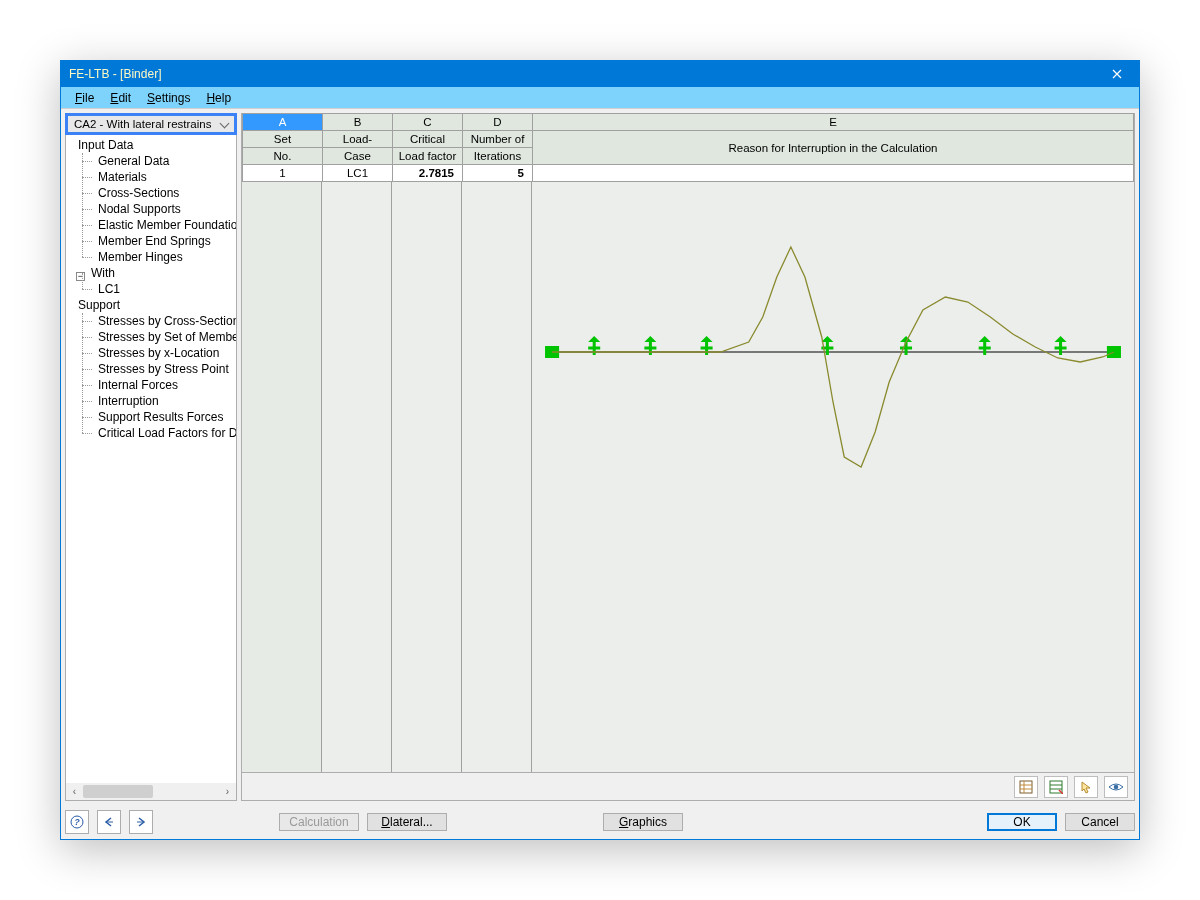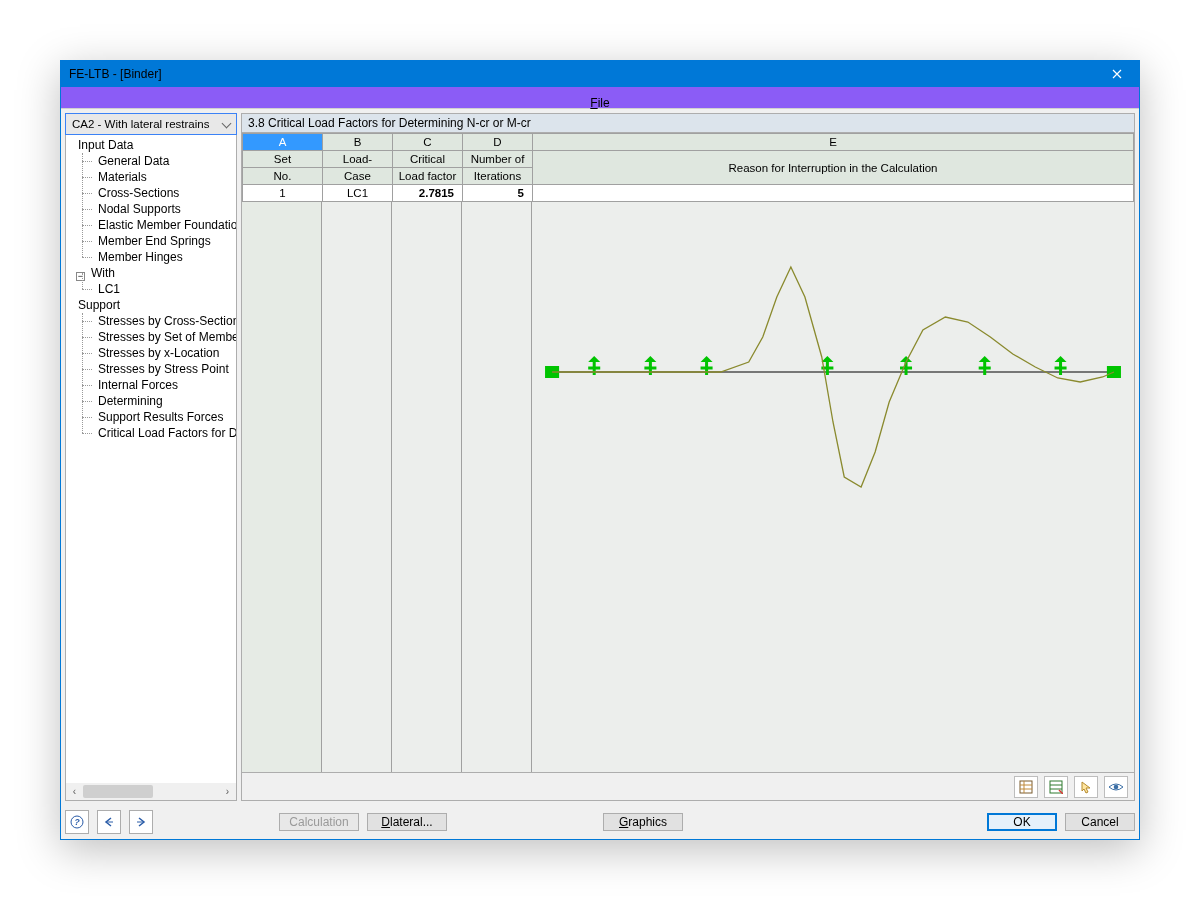--- a/index.html
+++ b/index.html
@@ -4,44 +4,44 @@
 <style>
   * { box-sizing: border-box; font-family: "Segoe UI", Tahoma, sans-serif; }
   body { margin: 0; background: #fff; width: 1200px; height: 900px; overflow: hidden; position: relative; }
   .window {
     position: absolute; left: 60px; top: 60px; width: 1080px; height: 780px;
     background: #f0f0f0; border: 1px solid #0078d7;
     box-shadow: 0 10px 40px rgba(0,0,0,.25);
     display: flex; flex-direction: column;
   }
   .titlebar {
-    height: 26px; background: #0078d7; color: #000000;
+    height: 26px; background: #0078d7; color: #fef9c3;
     display: flex; align-items: center; font-size: 12px; padding-left: 8px;
     position: relative;
   }
   .titlebar .close {
     position: absolute; right: 0; top: 0; width: 44px; height: 26px;
     display: flex; align-items: center; justify-content: center;
     cursor: default;
   }
   .titlebar .close svg { stroke: #fff; }
   .menubar {
-    height: 22px; background: #8b5cf6; display: flex; align-items: center;
-    padding: 7px 6px; font-size: 12px; color: #000; border-bottom: 1px solid #d0d0d0; flex-direction: column;
+    height: 22px; background: #7dd3fc; display: flex; align-items: center;
+    padding: 7px 6px; font-size: 12px; color: #000; border-bottom: 1px solid #d0d0d0;
   }
   .menubar .mi { padding: 2px 8px; cursor: default; }
   .menubar .mi .ul { text-decoration: underline; }
   .content {
     flex: 1; display: flex; padding: 4px; gap: 4px; min-height: 0;
   }
   .leftpanel {
     width: 172px; display: flex; flex-direction: column; min-height: 0;
   }
   .combo {
-    height: 22px; background: #e8e8e8; border: 1px solid #3b82f6;
+    height: 22px; background: #e8e8e8; border: 3px solid #3b82f6;
     display: flex; align-items: center; font-size: 11.5px; padding: 0 4px 0 6px;
     justify-content: space-between; cursor: default; color: #000;
   }
   .combo .chev { border: solid #666; border-width: 0 1px 1px 0; padding: 3px; transform: rotate(45deg); margin-right: 2px; margin-top: -2px; }
   .tree {
     flex: 1; background: #fff; border: 1px solid #adadad; border-top: none;
     font-size: 12px; color: #000; overflow: hidden; position: relative;
   }
   .tree-inner { padding: 2px 0; line-height: 16px; white-space: nowrap; overflow-x: hidden; }
   .tn { position: relative; padding-left: 6px; }
@@ -226,21 +226,21 @@
               <div class="tn-row dotleaf">
                   <span class="tn-label">Stresses by x-Location</span>
                 </div>
               <div class="tn-row dotleaf">
                   <span class="tn-label">Stresses by Stress Point</span>
                 </div>
               <div class="tn-row dotleaf">
                   <span class="tn-label">Internal Forces</span>
                 </div>
               <div class="tn-row dotleaf">
-                  <span class="tn-label">Determining</span>
+                  <span class="tn-label">Interruption</span>
                 </div>
               <div class="tn-row dotleaf">
                   <span class="tn-label">Support Results Forces</span>
                 </div>
               <div class="tn-row dotleaf">
                   <span class="tn-label" style="overflow:hidden;text-overflow:clip;max-width:150px;display:inline-block;">Critical Load Factors for Determining N-cr or M-cr</span>
                 </div>
             </div>
           </div>
 
@@ -253,23 +253,20 @@
               <div class="thumb"></div>
             </div>
           <div class="arrow">
               <span class="arrowg">›</span>
             </div>
         </div>
       </div>
     </div>
 
     <div class="rightpanel">
-      <div class="panelheader">
-        <span>3.8 Critical Load Factors for Determining N-cr or M-cr</span>
-      </div>
       <div class="gridzone">
         <table class="grid">
           <colgroup>
               <col class="colA">
               <col class="colB">
               <col class="colC">
               <col class="colD">
               <col>
             </colgroup>
           <tbody>

